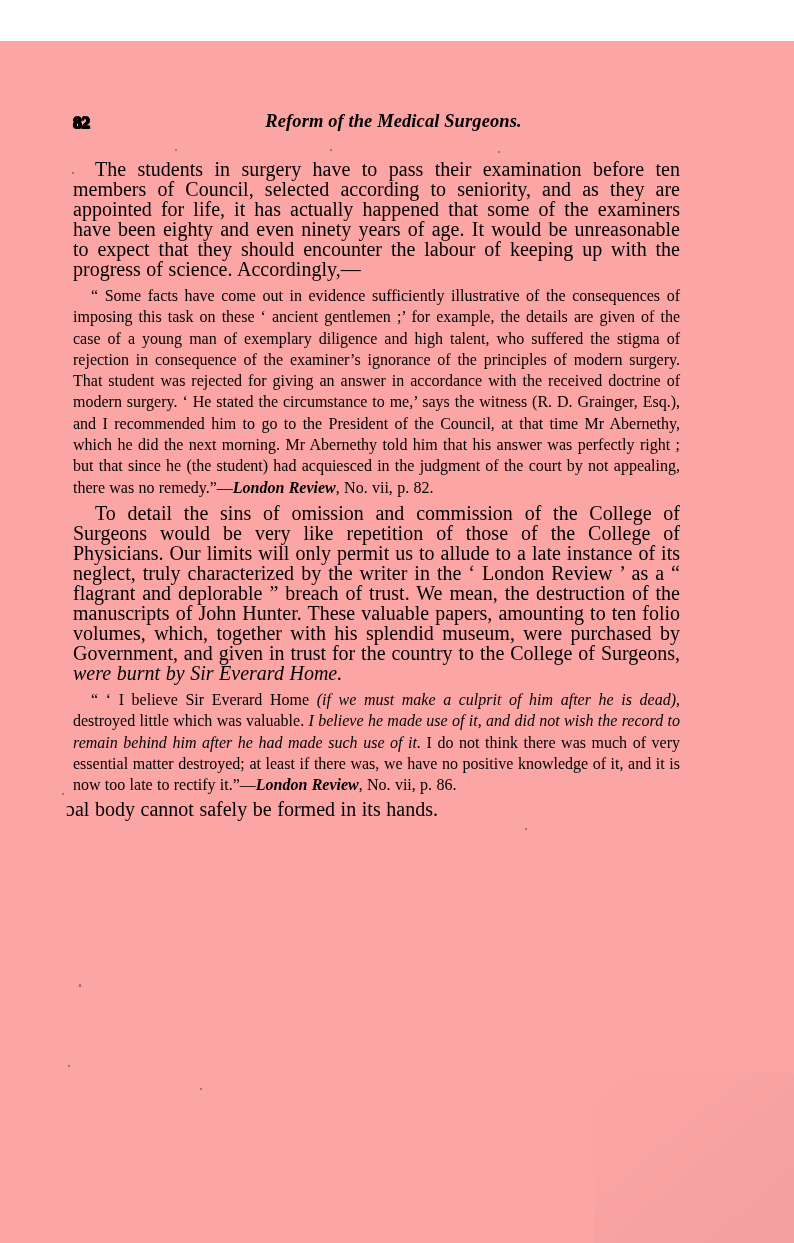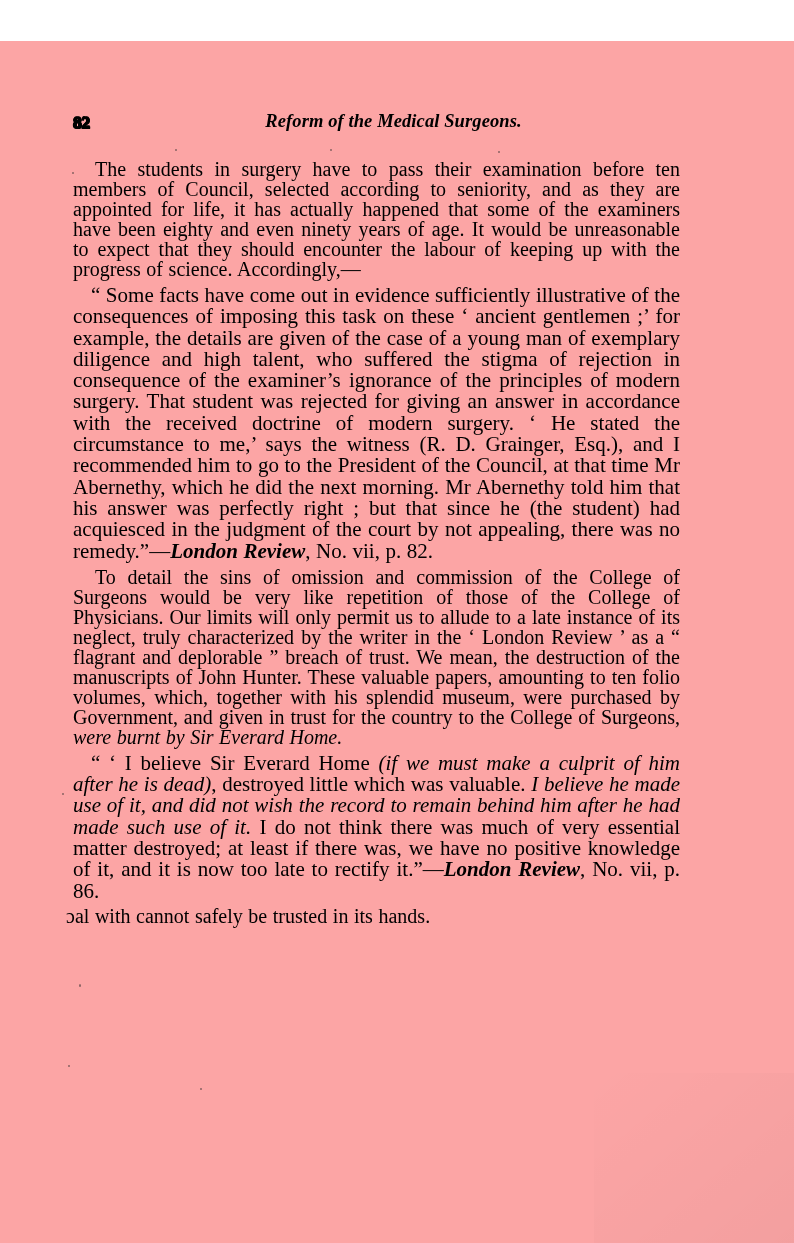--- a/index.html
+++ b/index.html
@@ -88,21 +88,21 @@
     font-size: 20px;
     line-height: 20px;
     text-align: justify;
     text-indent: 22px;
     margin: 0 0 0 0;
     word-spacing: 0.6px;
   }
 
   
   .extract {
-    font-size: 21px;
+    font-size: 16px;
     line-height: 21.3px;
     text-align: justify;
     text-indent: 18px;
     margin: 0;
     word-spacing: 0.3px;
   }
 
   .extract.tight { text-indent: 18px; }
 
   i, em { font-style: italic; }
@@ -153,21 +153,21 @@
     <p class="body-par"><span>To detail the sins of omission and commission of the College of Surgeons would be very like repetition of those of the College of Physicians. Our limits will only permit us to allude to a late instance of its neglect, truly characterized by the writer in the ‘ London Review ’ as a “ flagrant and deplorable ” breach of trust. We mean, the destruction of the manuscripts of John Hunter. These valuable papers, amounting to ten folio volumes, which, together with his splendid museum, were purchased by Government, and given in trust for the country to the College of Surgeons, </span><i>were burnt by Sir Everard Home.</i></p>
 
     <div class="gap-a"></div>
 
 
     <p class="extract tight"><span>“ ‘ I believe Sir Everard Home </span><i>(if we must make a culprit of him after he is dead)</i><span>, destroyed little which was valuable. </span><i>I believe he made use of it, and did not wish the record to remain behind him after he had made such use of it.</i><span> I do not think there was much of very essential matter destroyed; at least if there was, we have no positive knowledge of it, and it is now too late to rectify it.”—</span><span class="bi">London Review</span><span>, No. vii, p. 86.</span></p>
 
     <div class="gap-c"></div>
 
 
-    <p class="body-par"><span class="clipped-tail">ɔal with cannot safely be trusted in its hands.</span></p>
+    <p class="body-par"><span class="clipped-tail">ɔal body cannot safely be formed in its hands.</span></p>
 
   </div>
 
   <div class="speck" style="left:175px; top:108px; width:2px; height:2px;"></div>
   <div class="speck" style="left:330px; top:108px; width:2px; height:2px;"></div>
   <div class="speck" style="left:498px; top:110px; width:2px; height:2px;"></div>
   <div class="speck" style="left:72px; top:131px; width:2px; height:2px;"></div>
   <div class="speck" style="left:62px; top:752px; width:2px; height:2px;"></div>
   <div class="speck" style="left:525px; top:787px; width:2px; height:2px;"></div>
   <div class="speck" style="left:79px; top:943px; width:2px; height:3px;"></div>

